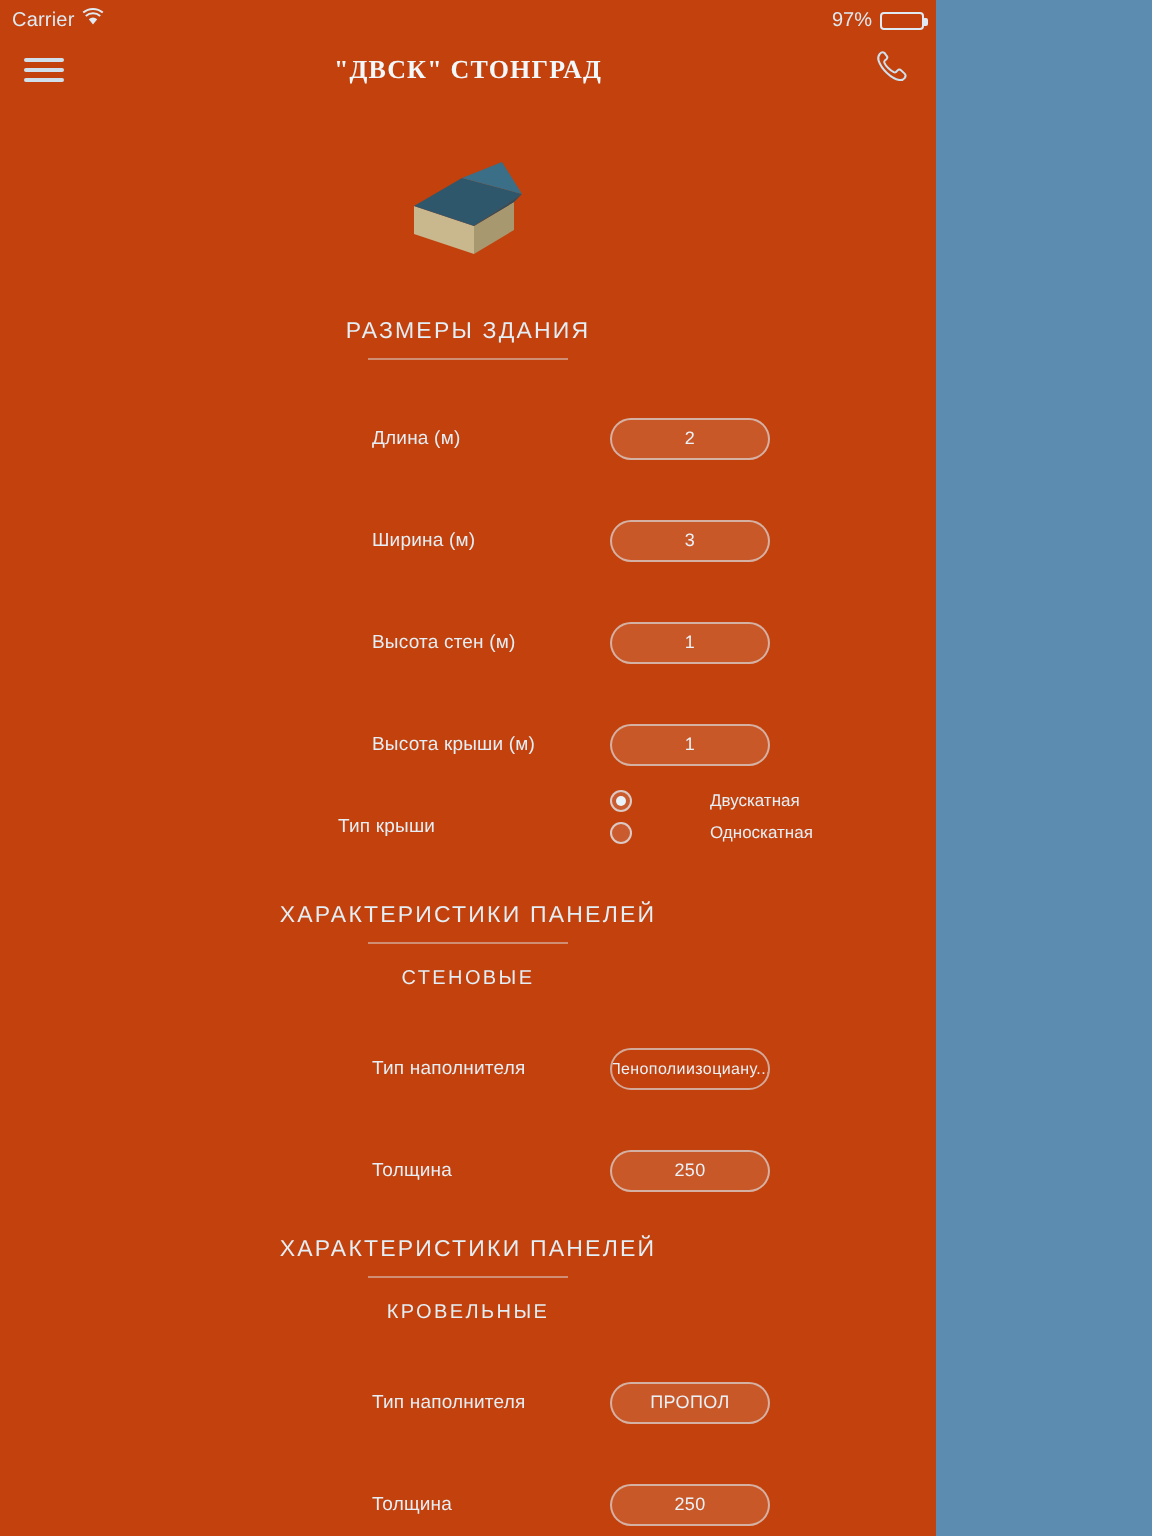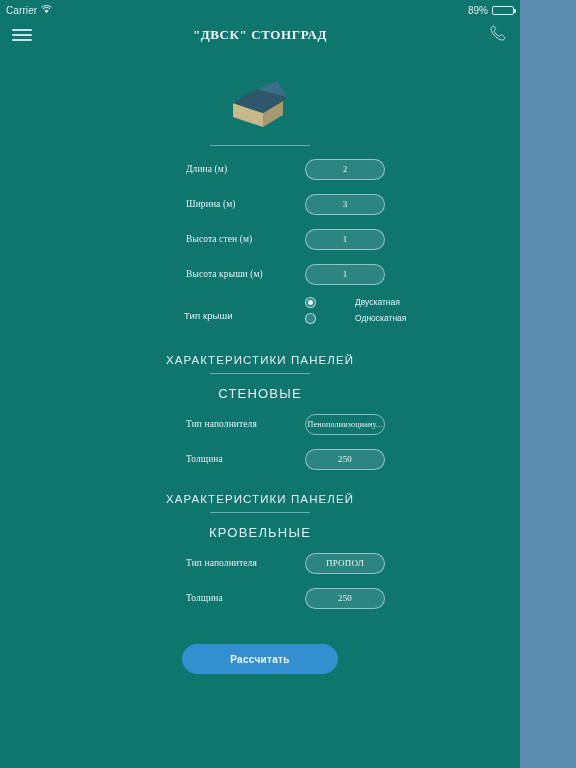--- a/index.html
+++ b/index.html
@@ -12,23 +12,23 @@
 
   body {
     background: #5c8cb0;
     font-family: "Liberation Sans", sans-serif;
     color: #e8f0f6;
     -webkit-font-smoothing: antialiased;
   }
 
   #app {
     position: relative;
-    width: 520px;
+    width: 468px;
     height: 768px;
-    background: #0f766e;
+    background: #c2410c;
   }
 
   
   .status-bar {
     height: 20px;
     display: flex;
     align-items: center;
     padding: 0 6px;
     font-size: 10px;
     color: #dfeaf2;
@@ -132,21 +132,21 @@
 
   .section-head {
     text-align: center;
     font-size: 11.5px;
     letter-spacing: 1.1px;
     color: #e4eef5;
     margin-top: 22px;
   }
   .section-head.sub {
     margin-top: 12px;
-    font-size: 13px;
+    font-size: 10px;
     letter-spacing: 1.2px;
   }
   .divider {
     width: 100px;
     height: 1px;
     background: rgba(226,238,247,.45);
     margin: 7px auto 0 auto;
   }
   .field-label {
     font-size: 9.5px;
@@ -155,25 +155,24 @@
     letter-spacing: .1px;
   }
   .field-control {
     position: absolute;
     left: 305px;
     width: 80px;
   }
 
   .rowwrap {
     position: relative;
-    margin-top: 11px;
+    margin-top: 27px;
     height: 24px;
     display: flex;
     align-items: center;
-    font-family: Liberation Serif, serif;
   }
   .rowwrap .field-label {
     position: absolute;
     left: 186px;
   }
 
   .pill {
     width: 80px;
     height: 21px;
     border-radius: 11px;
@@ -237,21 +236,21 @@
 
   .roof-row {
     position: relative;
     height: 34px;
     margin-top: 12px;
     display: flex;
     align-items: center;
   }
   .roof-row .field-label {
     position: absolute;
-    left: 184px;
+    left: 169px;
   }
 
   
   .submit-wrap {
     display: flex;
     justify-content: center;
     margin-top: 34px;
   }
   .submit-btn {
     width: 156px;
@@ -280,21 +279,21 @@
       <span class="status-carrier">Carrier</span>
       <span class="wifi-icon">
         <svg width="11" height="9" viewBox="0 0 11 9">
           <path d="M5.5 8.2 L3.4 5.6 a3.4 3.4 0 0 1 4.2 0 Z" fill="#dfeaf2"></path>
           <path d="M1.9 4.0 a5.4 5.4 0 0 1 7.2 0" stroke="#dfeaf2" stroke-width="1" fill="none"></path>
           <path d="M0.6 2.3 a7.6 7.6 0 0 1 9.8 0" stroke="#dfeaf2" stroke-width="1" fill="none"></path>
         </svg>
       </span>
     </div>
     <div class="status-right">
-      <span>89%</span>
+      <span>97%</span>
       <span class="battery">
         <span class="battery-fill"></span>
       </span>
     </div>
   </div>
 
   <div class="nav-bar">
     <div class="hamburger">
       <span></span>
         <span></span>
@@ -317,20 +316,21 @@
 
       <polygon points="8,34 32,20 62,28 38,44" fill="#2e576b"></polygon>
 
       <polygon points="32,20 52,12 62,28" fill="#3a6f87"></polygon>
 
       <polygon points="38,44 62,28 58,32" fill="#2a4f61"></polygon>
     </svg>
   </div>
 
   <div>
+    <div class="section-head">РАЗМЕРЫ ЗДАНИЯ</div>
     <div class="divider"></div>
 
     <div class="rowwrap">
       <span class="field-label">Длина (м)</span>
       <div class="field-control">
         <div class="pill" title="Длина">2</div>
       </div>
     </div>
 
     <div class="rowwrap">

